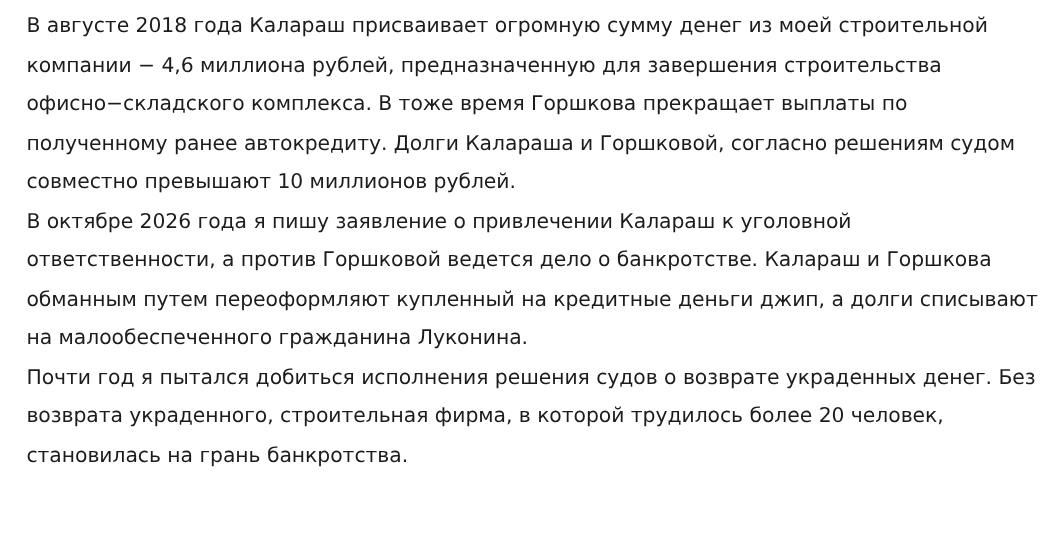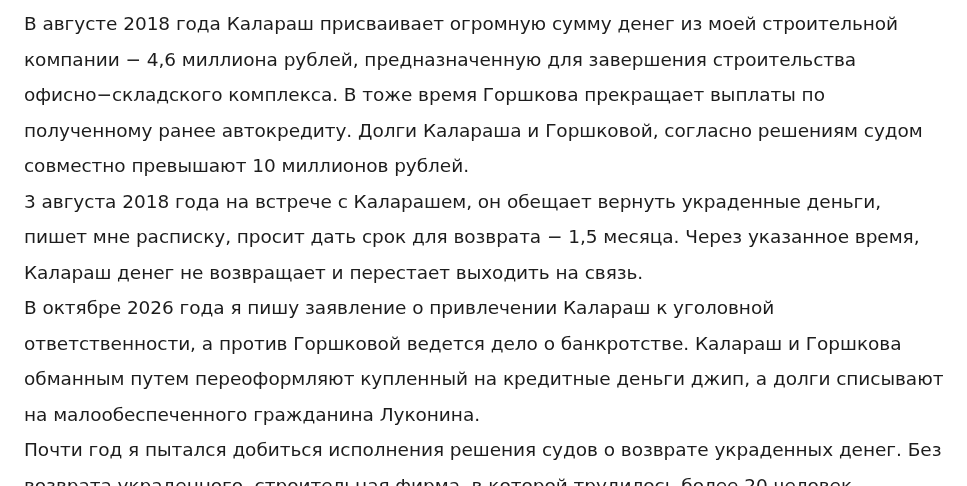--- a/index.html
+++ b/index.html
@@ -32,17 +32,16 @@
     margin: 0;
     padding: 0;
   }
 </style>
 </head>
 <body>
 
 <div class="page">
   <div class="doc-body">
     <p class="para">В августе 2018 года Калараш присваивает огромную сумму денег из моей строительной компании − 4,6 миллиона рублей, предназначенную для завершения строительства офисно−складского комплекса. В тоже время Горшкова прекращает выплаты по полученному ранее автокредиту. Долги Калараша и Горшковой, согласно решениям судом совместно превышают 10 миллионов рублей.</p>
-    <p class="para">3 августа 2018 года на встрече с Каларашем, он обещает вернуть украденные деньги, пишет мне расписку, просит дать срок для возврата − 1,5 месяца. Через указанное время, Калараш денег не возвращает и перестает выходить на связь.</p>
     <p class="para">В октябре 2026 года я пишу заявление о привлечении Калараш к уголовной ответственности, а против Горшковой ведется дело о банкротстве. Калараш и Горшкова обманным путем переоформляют купленный на кредитные деньги джип, а долги списывают на малообеспеченного гражданина Луконина.</p>
     <p class="para">Почти год я пытался добиться исполнения решения судов о возврате украденных денег. Без возврата украденного, строительная фирма, в которой трудилось более 20 человек, становилась на грань банкротства.</p>
   </div>
 </div>
 
 </body></html>

